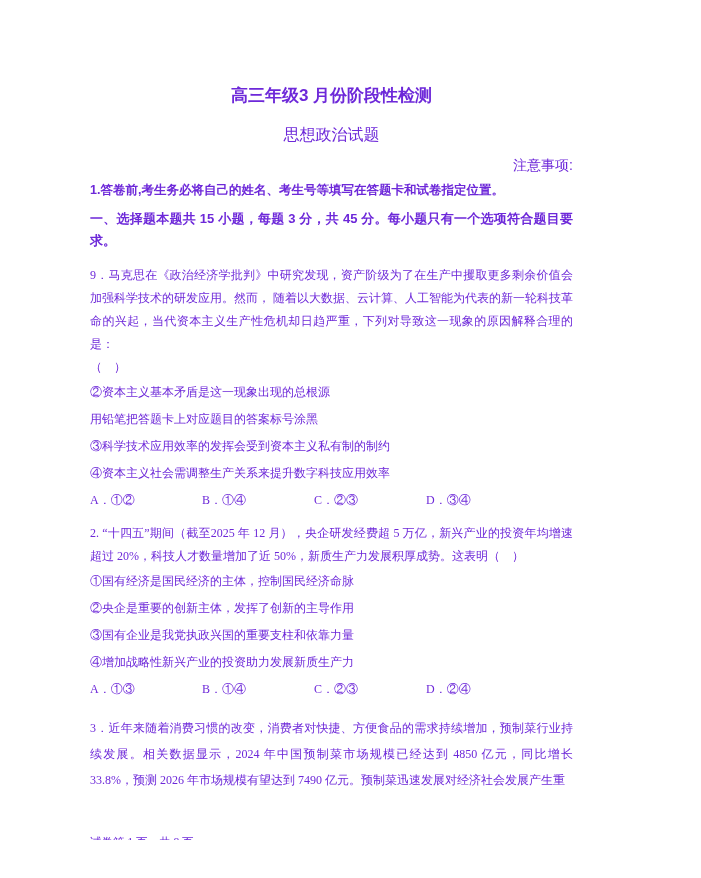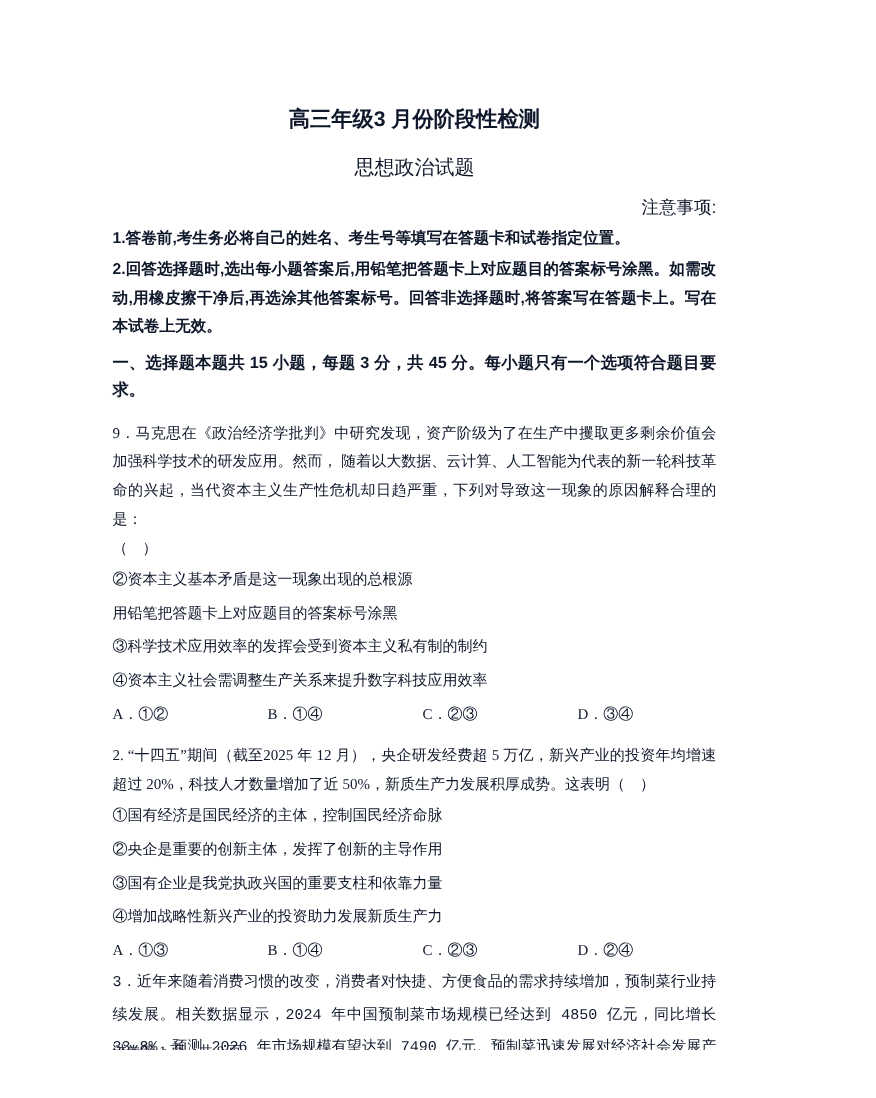--- a/index.html
+++ b/index.html
@@ -1,21 +1,21 @@
 <!DOCTYPE html>
 <html><head>
 <meta charset="utf-8">
 <style>
   html, body { margin:0; padding:0; background:#ffffff; }
   .page {
     position: relative;
     width: 701px;
     height: 840px;
     background: #ffffff;
-    color: #0f172a;
+    color: #6d28d9;
     box-sizing: border-box;
     padding: 84px 128px 0 90px;
     font-family: "Liberation Serif", "DejaVu Serif", serif;
     overflow: hidden;
   }
   .title {
     font-family: "Liberation Sans", "DejaVu Sans", sans-serif;
     font-weight: 700;
     font-size: 17px;
     line-height: 24px;
@@ -57,39 +57,37 @@
   .stem {
     font-size: 12px;
     line-height: 23px;
     text-align: justify;
     margin: 12px 0 0 0;
   }
   .stem-wide {
     font-size: 12px;
     line-height: 26px;
     text-align: justify;
-    margin: 3px 0 0 0;
-    font-family: Liberation Mono, monospace;
+    margin: 16px 0 0 0;
   }
   .paren-line {
     font-size: 12px;
     line-height: 23px;
     margin: 0;
   }
   .option {
     font-size: 12px;
     line-height: 27px;
     margin: 0;
   }
   .answers {
     display: flex;
     font-size: 12px;
     line-height: 20px;
     margin: 3px 0 0 0;
-    gap: 12px;
   }
   .answers span { width: 112px; }
   .answers span:last-child { width: auto; }
   .footer {
     position: absolute;
     top: 834px;
     left: 90px;
     width: 450px;
     text-align: left;
     font-size: 11.5px;
@@ -100,21 +98,20 @@
 <body>
 
 <div class="page">
 
   <h1 class="title">高三年级3 月份阶段性检测</h1>
   <h2 class="subtitle">思想政治试题</h2>
 
   <div>
     <p class="notice-heading">注意事项:</p>
     <p class="notice-item">1.答卷前,考生务必将自己的姓名、考生号等填写在答题卡和试卷指定位置。</p>
-    <p class="notice-item">2.回答选择题时,选出每小题答案后,用铅笔把答题卡上对应题目的答案标号涂黑。如需改动,用橡皮擦干净后,再选涂其他答案标号。回答非选择题时,将答案写在答题卡上。写在本试卷上无效。</p>
   </div>
 
   <p class="section-heading">一、选择题本题共 15 小题，每题 3 分，共 45 分。每小题只有一个选项符合题目要求。</p>
 
   <div>
     <p class="stem">9．马克思在《政治经济学批判》中研究发现，资产阶级为了在生产中攫取更多剩余价值会加强科学技术的研发应用。然而， 随着以大数据、云计算、人工智能为代表的新一轮科技革命的兴起，当代资本主义生产性危机却日趋严重，下列对导致这一现象的原因解释合理的是：</p>
     <p class="paren-line">（　）</p>
     <p class="option">②资本主义基本矛盾是这一现象出现的总根源</p>
     <p class="option">用铅笔把答题卡上对应题目的答案标号涂黑</p>
     <p class="option">③科学技术应用效率的发挥会受到资本主义私有制的制约</p>

